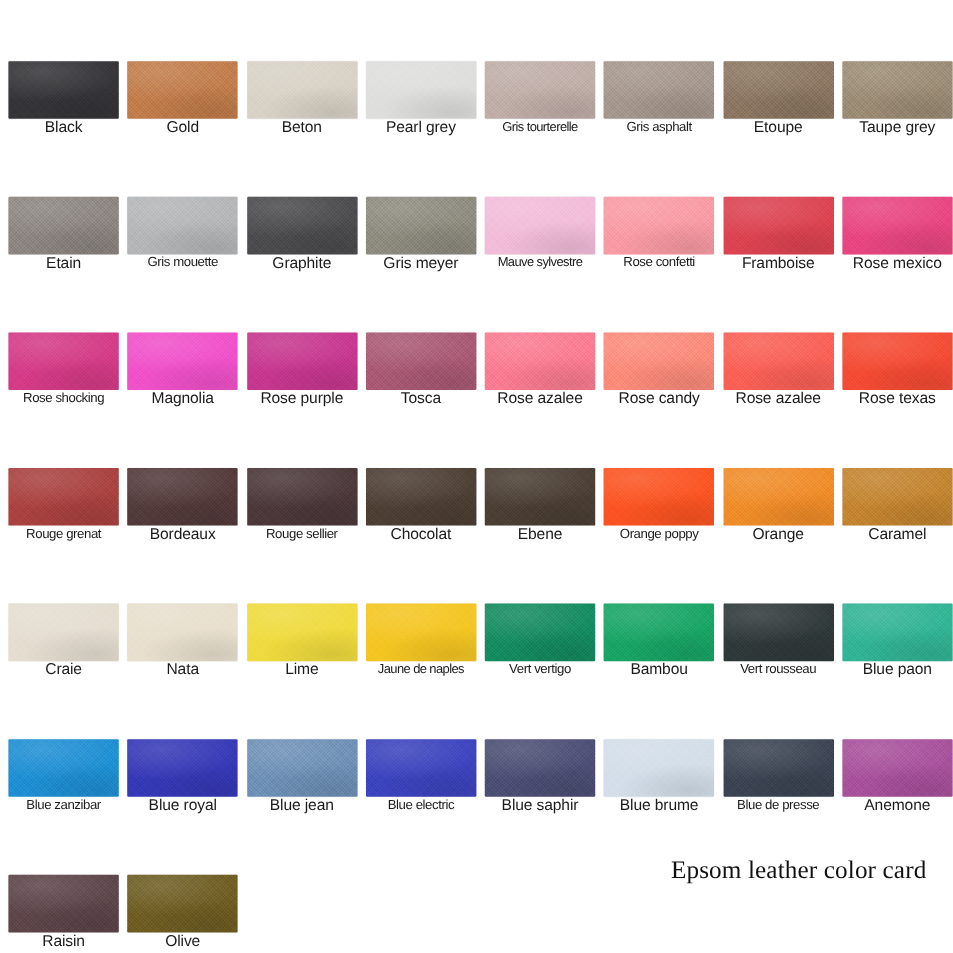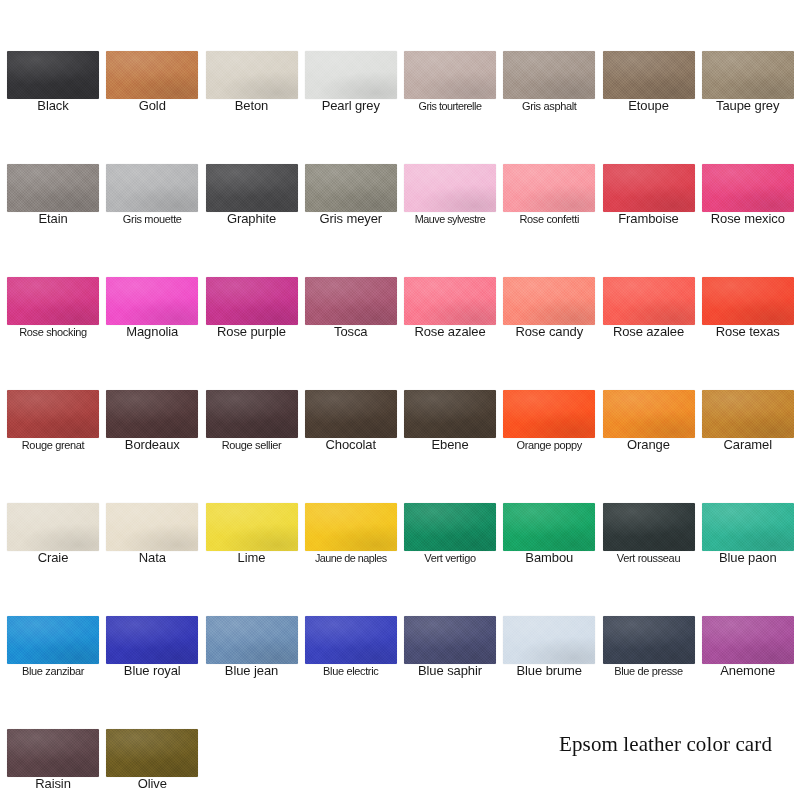--- a/index.html
+++ b/index.html
@@ -108,21 +108,20 @@
   #title {
     position: absolute;
     right: 22px;
     top: 713px;
     font-family: "Liberation Serif", "DejaVu Serif", serif;
     font-size: 21px;
     line-height: 24px;
     color: #111111;
     letter-spacing: 0.1px;
     white-space: nowrap;
-    margin-top: 19px;
   }
 </style>
 </head>
 <body>
 
 <div id="card">
 
   <div class="grid" id="swatch-grid">
       <div class="cell">
         <div class="swatch" title="Black" style="background-color: rgb(52, 52, 55);"></div>

